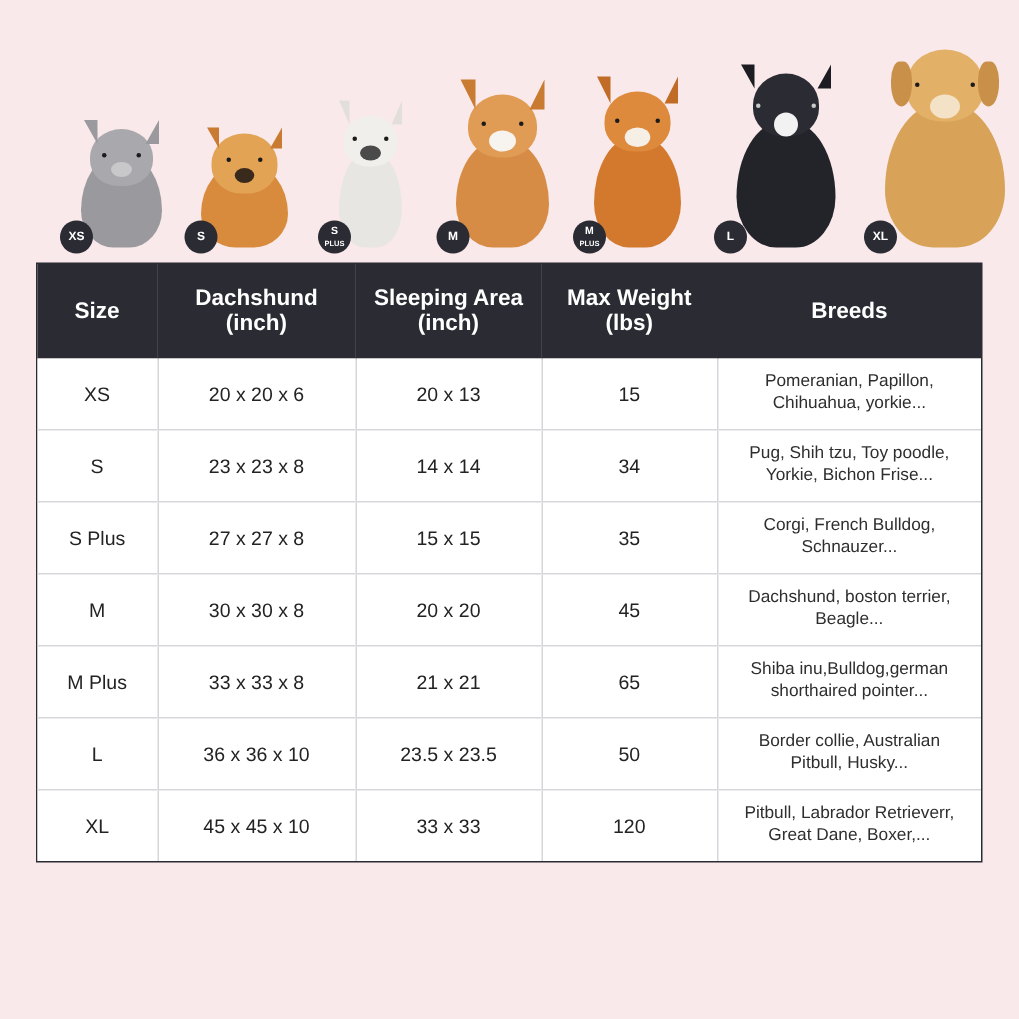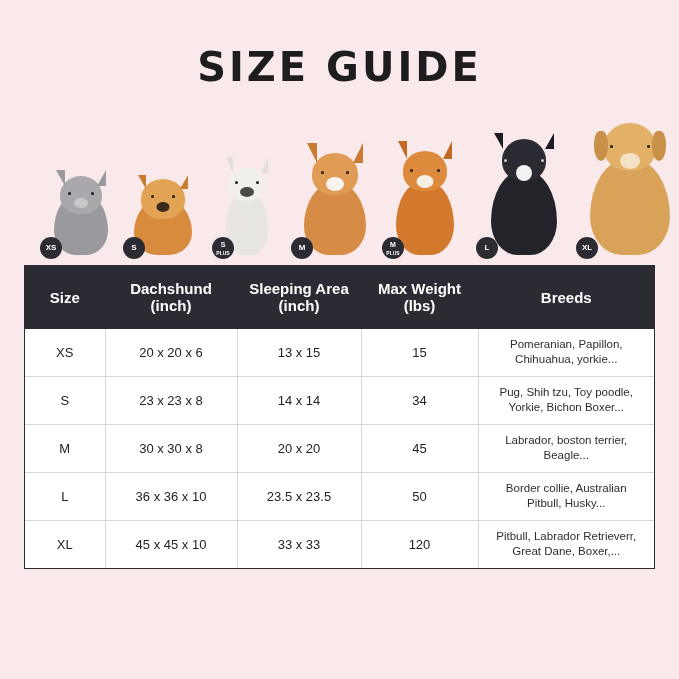--- a/index.html
+++ b/index.html
@@ -141,21 +141,20 @@
   .col-size { width: 80px; }
   .col-dim { width: 132px; }
   .col-sleep { width: 124px; }
   .col-weight { width: 117px; }
 </style>
 </head>
 <body>
 
 <div class="page">
 
-  <div class="title">SIZE GUIDE</div>
 
   <div class="pets">
 
     <div class="pet" style="left:18px; width:78px;">
       <div class="art" style="width:70px;height:95px;">
         <div class="body" style="width:54px;height:62px;background:#9a9a9e;"></div>
         <div class="head" style="top:16px;width:42px;height:38px;background:#a9a9ad;"></div>
         <div class="ear" style="top:10px;left:10px;border-width:0 9px 16px 0;border-color:transparent #9a9a9e transparent transparent;"></div>
         <div class="ear" style="top:10px;right:10px;border-width:0 0 16px 9px;border-color:transparent transparent #9a9a9e transparent;"></div>
         <div class="eye" style="top:32px;left:22px;"></div>
@@ -279,37 +278,51 @@
           </th>
           <th>
             <div>Breeds</div>
           </th>
         </tr>
       </thead>
       <tbody>
         <tr>
           <td>XS</td>
           <td>20 x 20 x 6</td>
-          <td>13 x 15</td>
+          <td>20 x 13</td>
           <td>15</td>
           <td class="breeds">Pomeranian, Papillon, Chihuahua, yorkie...</td>
         </tr>
         <tr>
           <td>S</td>
           <td>23 x 23 x 8</td>
           <td>14 x 14</td>
           <td>34</td>
-          <td class="breeds">Pug, Shih tzu, Toy poodle, Yorkie, Bichon Boxer...</td>
+          <td class="breeds">Pug, Shih tzu, Toy poodle, Yorkie, Bichon Frise...</td>
+        </tr>
+        <tr>
+          <td>S Plus</td>
+          <td>27 x 27 x 8</td>
+          <td>15 x 15</td>
+          <td>35</td>
+          <td class="breeds">Corgi, French Bulldog, Schnauzer...</td>
         </tr>
         <tr>
           <td>M</td>
           <td>30 x 30 x 8</td>
           <td>20 x 20</td>
           <td>45</td>
-          <td class="breeds">Labrador, boston terrier, Beagle...</td>
+          <td class="breeds">Dachshund, boston terrier, Beagle...</td>
+        </tr>
+        <tr>
+          <td>M Plus</td>
+          <td>33 x 33 x 8</td>
+          <td>21 x 21</td>
+          <td>65</td>
+          <td class="breeds">Shiba inu,Bulldog,german shorthaired pointer...</td>
         </tr>
         <tr>
           <td>L</td>
           <td>36 x 36 x 10</td>
           <td>23.5 x 23.5</td>
           <td>50</td>
           <td class="breeds">Border collie, Australian Pitbull, Husky...</td>
         </tr>
         <tr>
           <td>XL</td>

